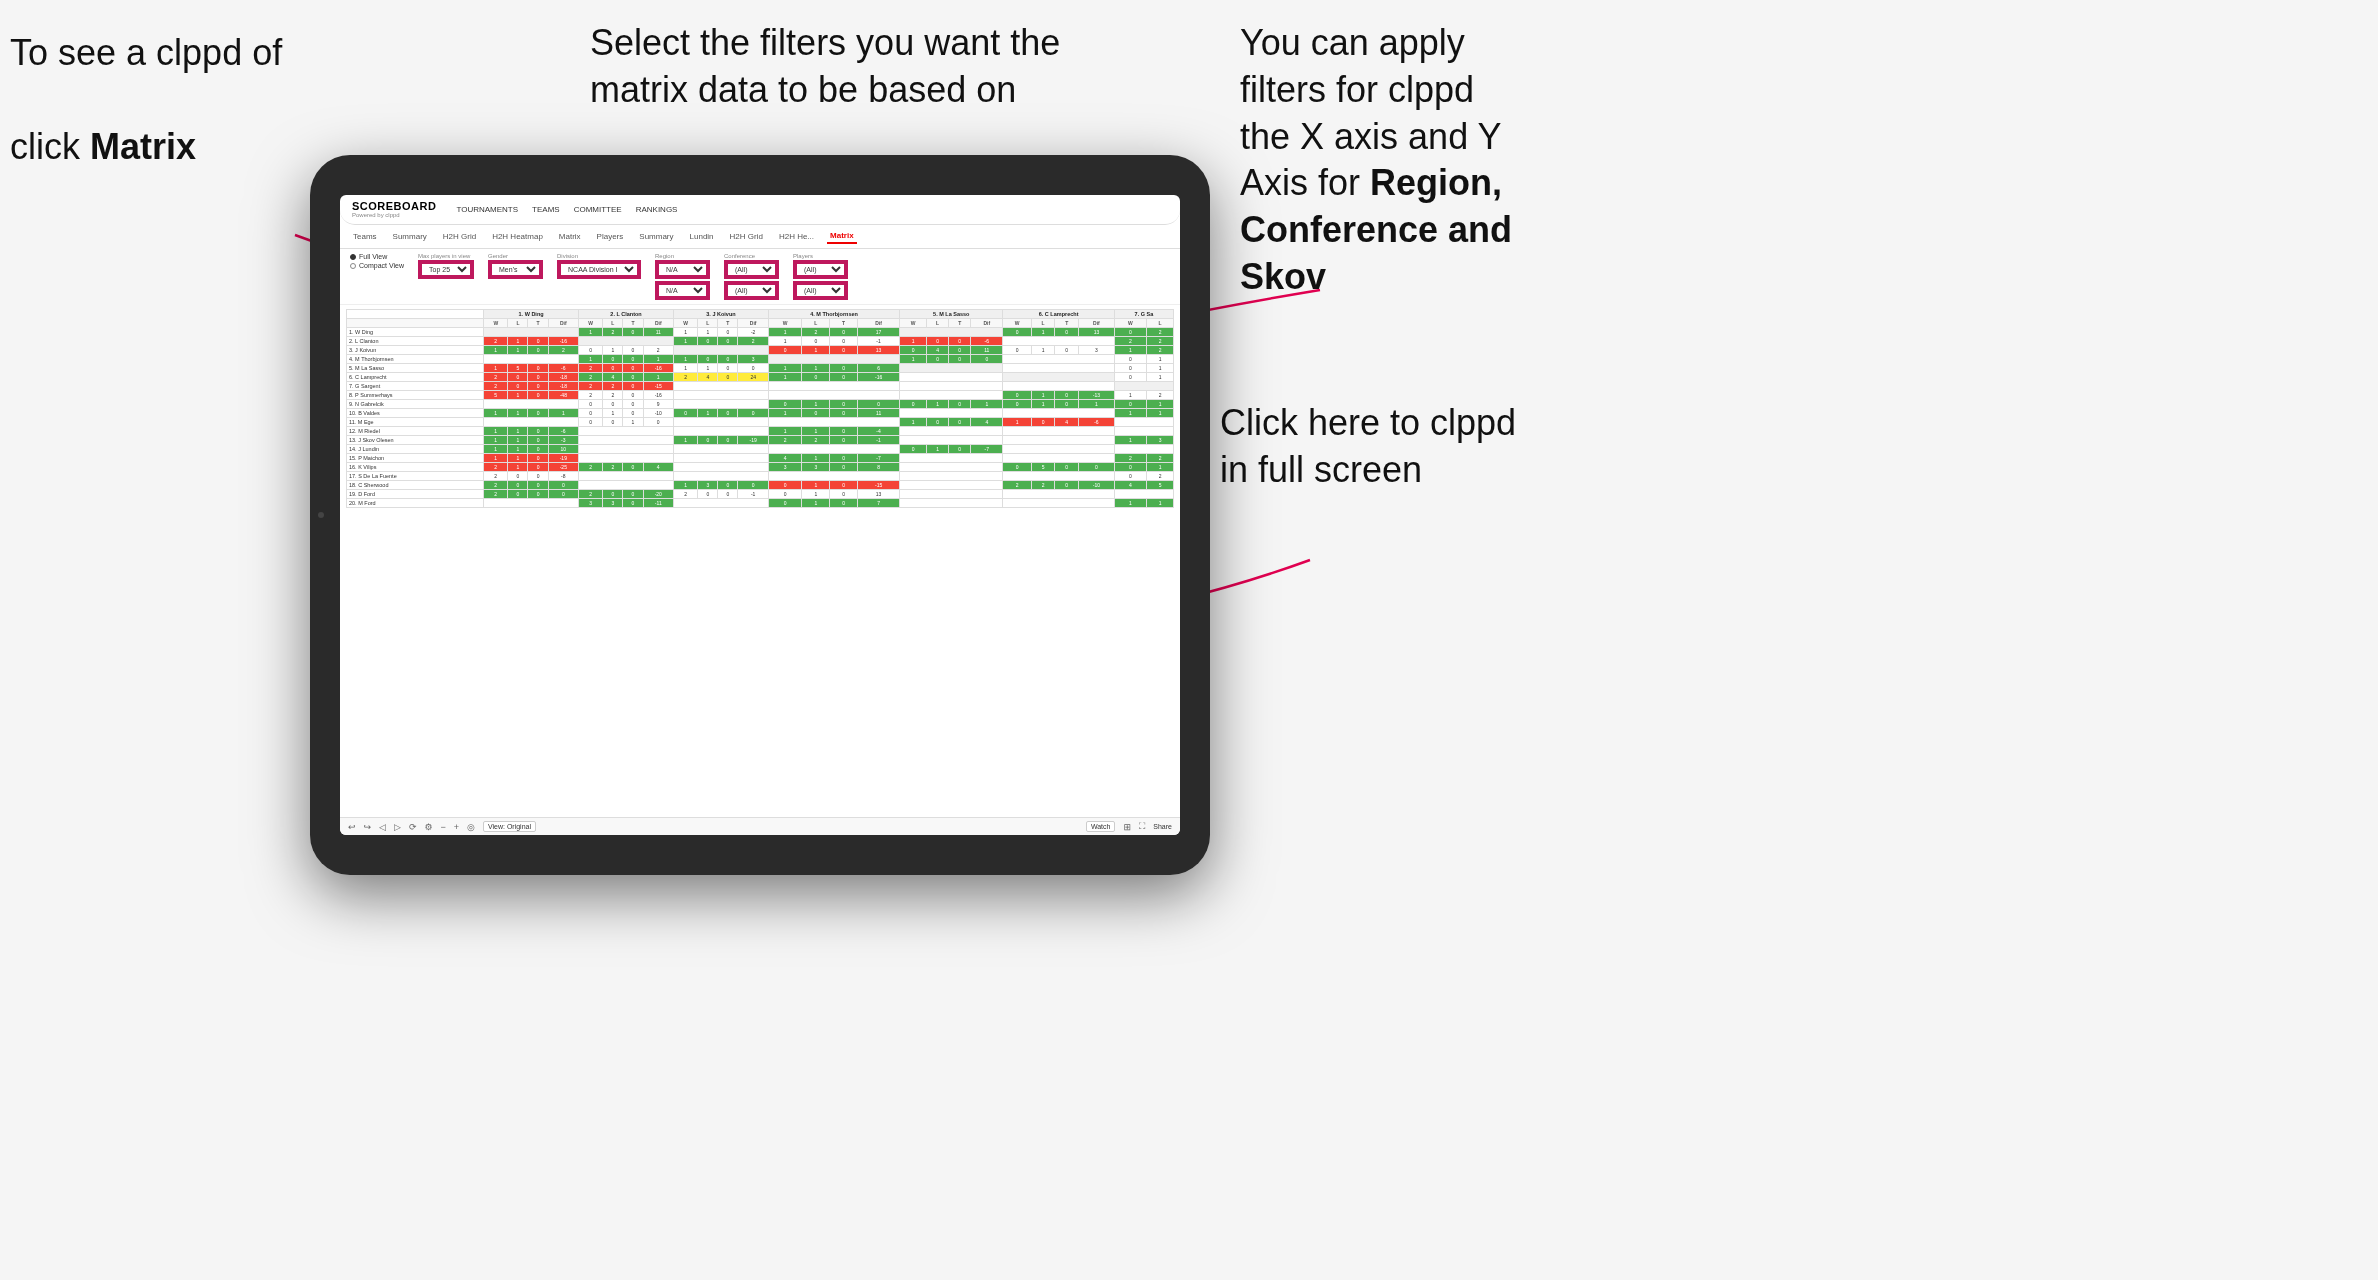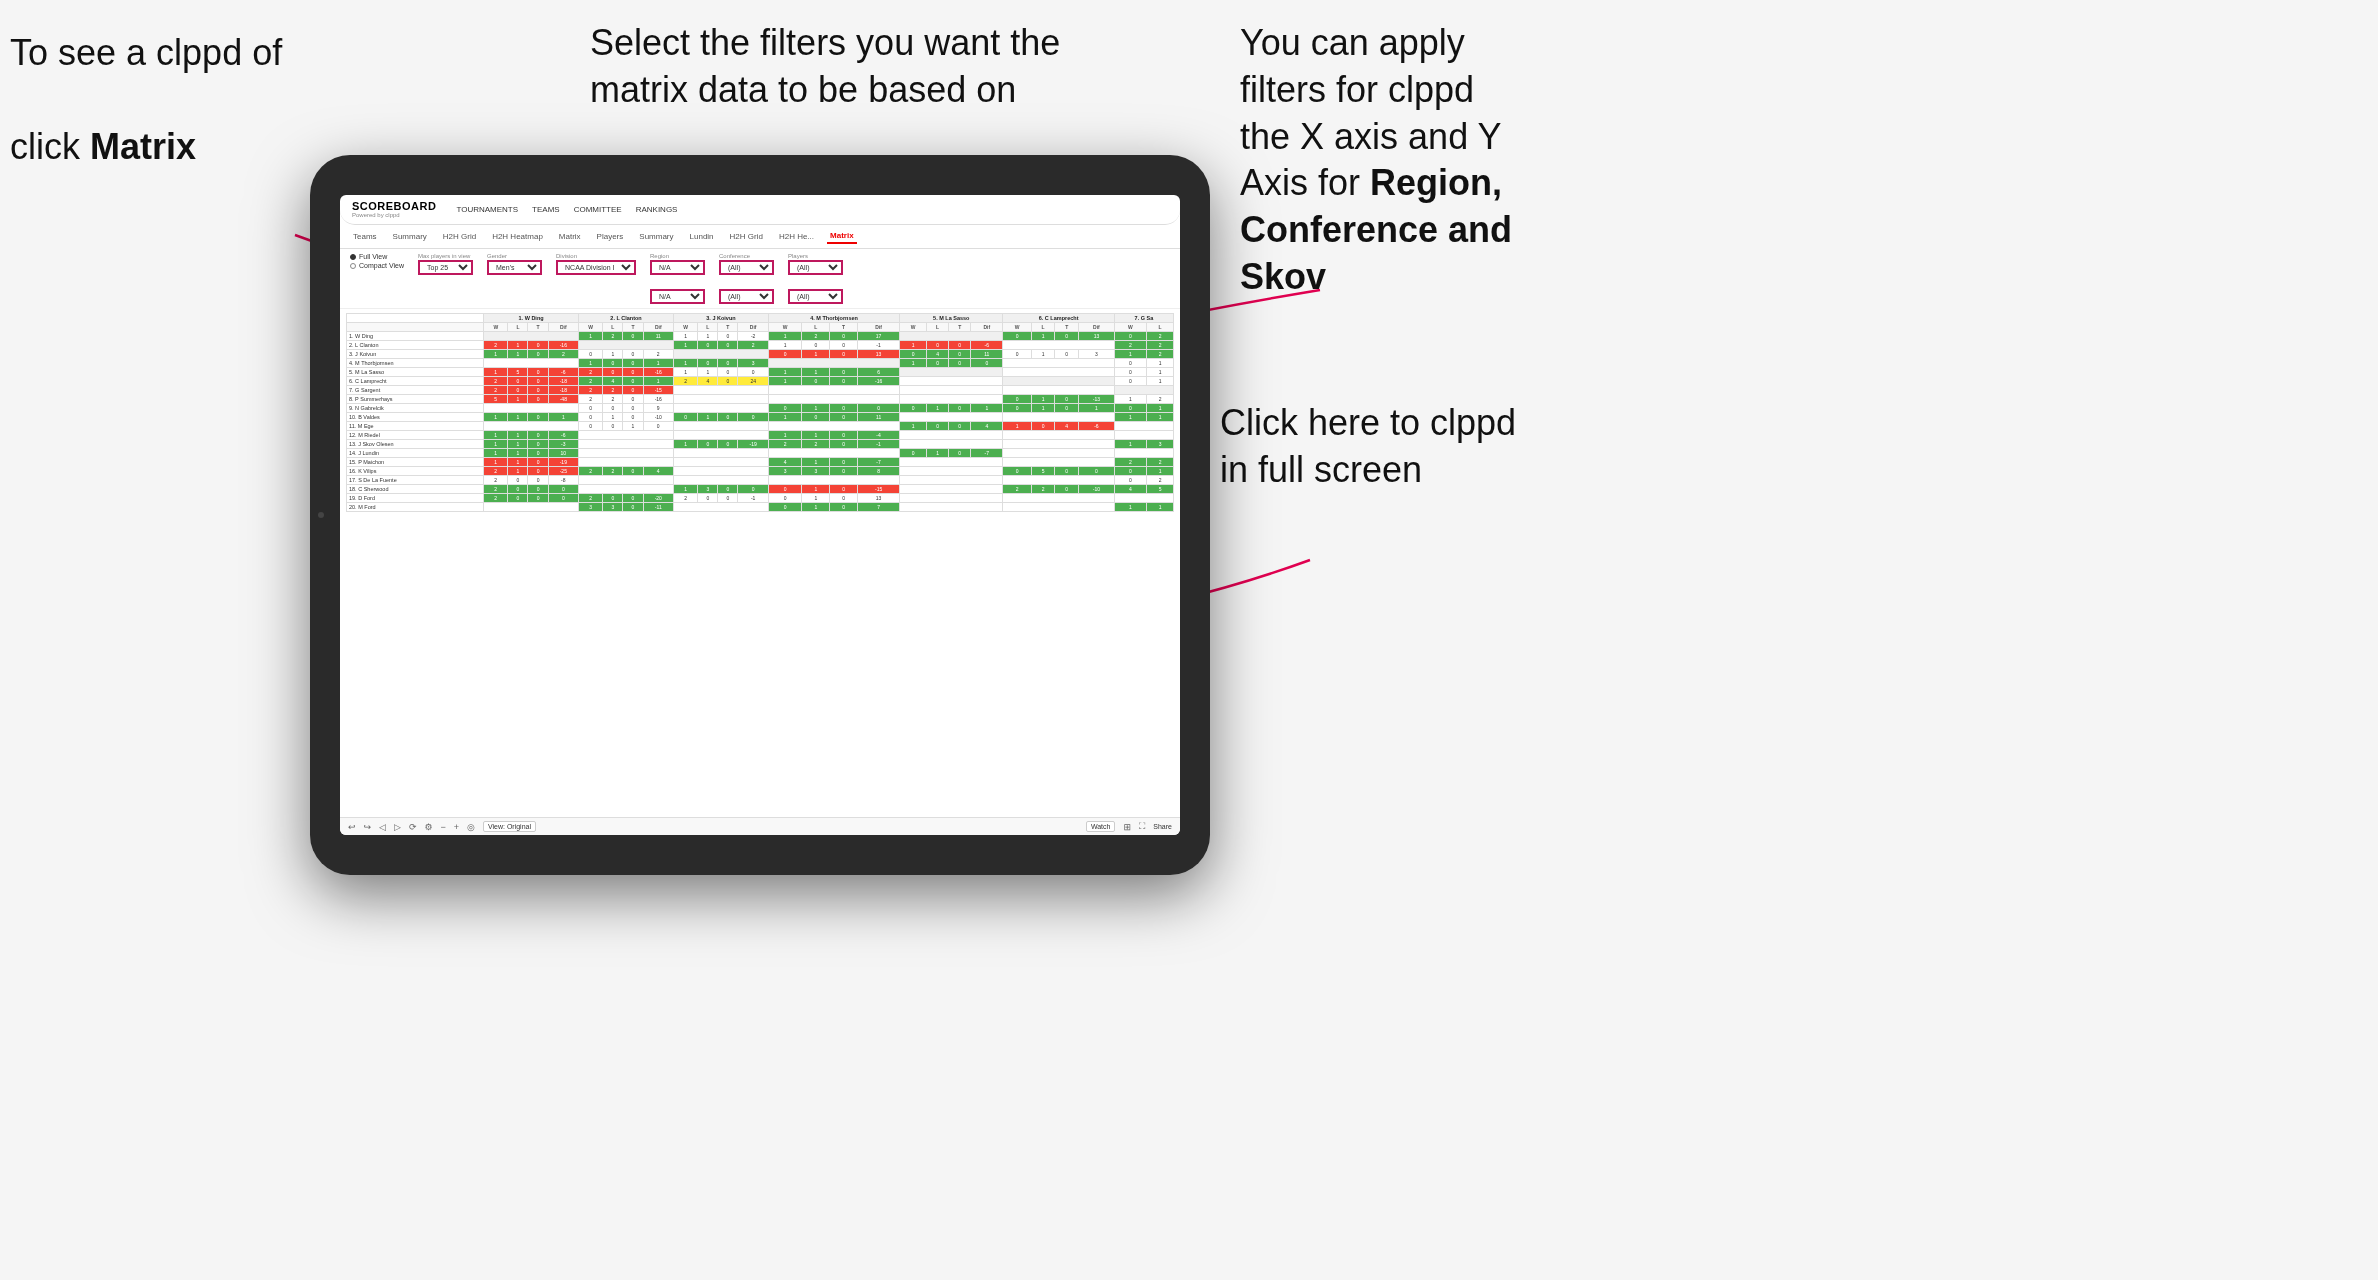--- a/index.html
+++ b/index.html
@@ -167,29 +167,29 @@
       flex-direction: column;
       gap: 1px;
     }
     .filter-label {
       font-size: 6px;
       color: #888;
     }
     .filter-select {
       font-size: 7px;
       color: #333;
-      border: 2px solid #be185d;
+      border: 4px solid #be185d;
       padding: 1px 3px;
       background: #fff;
       min-width: 55px;
     }
     .filter-select-double {
       display: flex;
       flex-direction: column;
-      gap: 14px;
+      gap: 2px;
     }
 
     
     .matrix-area {
       flex: 1;
       overflow: hidden;
       background: #fff;
       padding: 4px 6px;
     }
     .matrix-table {

